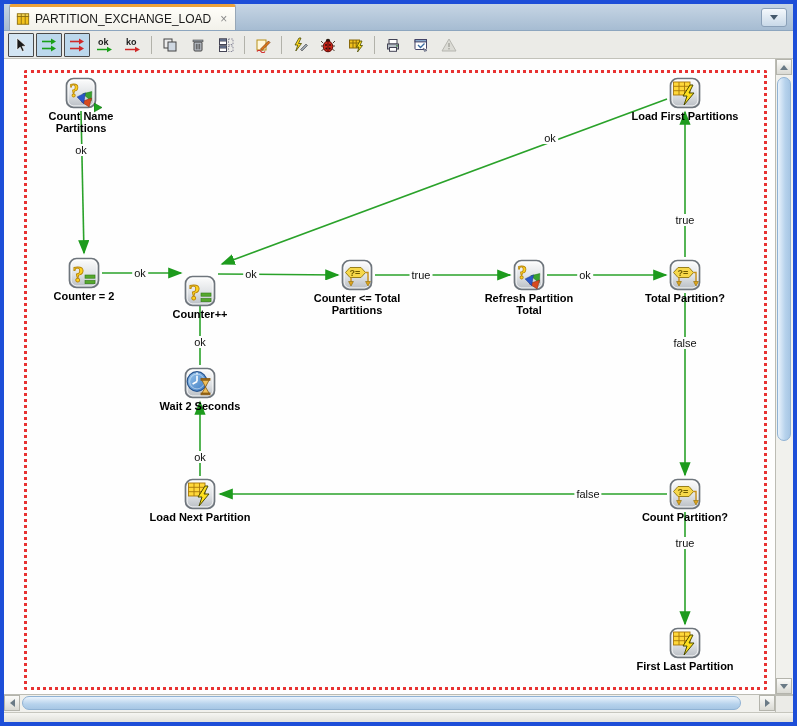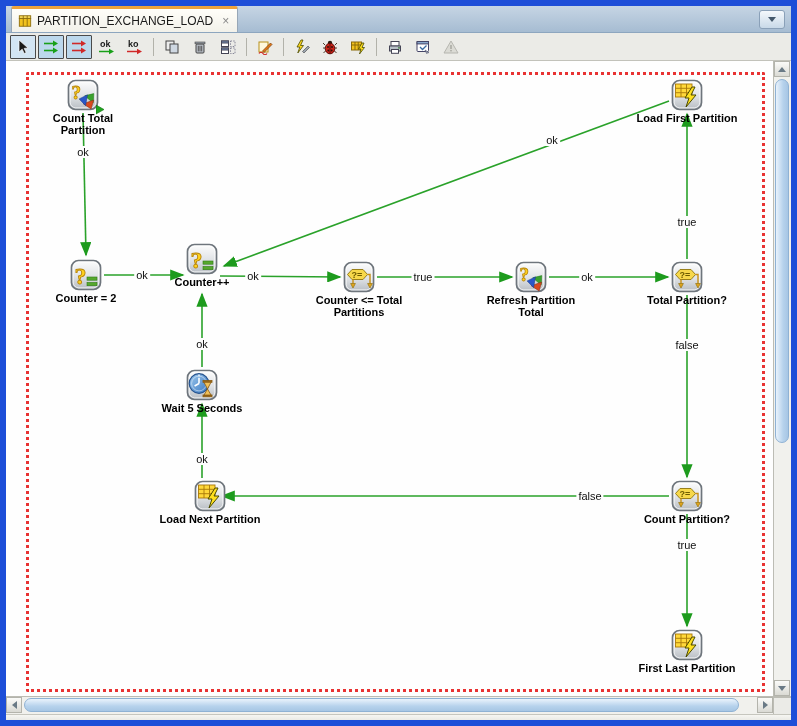--- a/index.html
+++ b/index.html
@@ -1,17 +1,17 @@
 <!DOCTYPE html>
 <html><head>
 <meta charset="utf-8">
 <style>
   html,body{margin:0;padding:0;background:#9db4c8;font-family:"Liberation Sans",sans-serif;}
   .window{position:relative;width:797px;height:726px;box-sizing:border-box;
-    border:6px solid #1d4ed8;background:#e9e9e4;overflow:hidden;}
+    border:4px solid #1d4ed8;background:#e9e9e4;overflow:hidden;}
   
   .tabbar{height:26px;background:linear-gradient(#c6d5e4,#a6bcd2);border-bottom:1px solid #8da6bf;
     display:flex;align-items:flex-end;position:relative;}
   .tab{display:flex;align-items:center;gap:5px;height:23px;margin-left:5px;padding:0 8px 0 6px;
     background:linear-gradient(#fffef9,#f2f1ea);border:1px solid #97a7b7;border-bottom:none;
     border-top:3px solid #eda33c;border-radius:3px 3px 0 0;}
   .tab-title{font-size:12px;color:#1a1a1a;white-space:nowrap;}
   .tab-close{font-size:12px;color:#8a8a8a;margin-left:4px;cursor:default;line-height:10px;}
   .tab-overflow{position:absolute;right:6px;top:4px;width:24px;height:17px;border:1px solid #8aa0b8;
     border-radius:3px;background:linear-gradient(#f4f8fc,#c9d9e8);display:flex;align-items:center;justify-content:center;}
@@ -322,38 +322,38 @@
       <span class="elabel" style="left:196px;top:283px">ok</span>
       <span class="elabel" style="left:681px;top:484px">true</span>
 
       <div class="node" style="left:61px;top:18px">
         <svg class="nicon">
             <use href="#sym-refresh-variable"></use>
           </svg>
         <svg class="startflag" viewBox="0 0 9 10">
           <polygon points="0,0 8,4.5 0,9" fill="#1fa51f" stroke="#0e6e0e" stroke-width="0.6"></polygon>
         </svg>
-        <div class="nlabel" style="width:80px">Count Total Partition</div>
+        <div class="nlabel" style="width:80px">Count Name Partitions</div>
       </div>
 
       <div class="node" style="left:665px;top:18px">
         <svg class="nicon">
             <use href="#sym-interface-load"></use>
           </svg>
-        <div class="nlabel" style="width:115px">Load First Partition</div>
+        <div class="nlabel" style="width:115px">Load First Partitions</div>
       </div>
 
       <div class="node" style="left:64px;top:198px">
         <svg class="nicon">
             <use href="#sym-set-variable"></use>
           </svg>
         <div class="nlabel" style="width:85px">Counter = 2</div>
       </div>
 
-      <div class="node" style="left:180px;top:182px">
+      <div class="node" style="left:180px;top:216px">
         <svg class="nicon">
             <use href="#sym-set-variable"></use>
           </svg>
         <div class="nlabel" style="width:85px">Counter++</div>
       </div>
 
       <div class="node" style="left:337px;top:200px">
         <svg class="nicon">
             <use href="#sym-evaluate-variable"></use>
           </svg>
@@ -371,24 +371,24 @@
         <svg class="nicon">
             <use href="#sym-evaluate-variable"></use>
           </svg>
         <div class="nlabel" style="width:95px">Total Partition?</div>
       </div>
 
       <div class="node" style="left:180px;top:308px">
         <svg class="nicon">
             <use href="#sym-wait"></use>
           </svg>
-        <div class="nlabel" style="width:95px">Wait 5 Seconds</div>
-      </div>
-
-      <div class="node" style="left:188px;top:419px">
+        <div class="nlabel" style="width:95px">Wait 2 Seconds</div>
+      </div>
+
+      <div class="node" style="left:180px;top:419px">
         <svg class="nicon">
             <use href="#sym-interface-load"></use>
           </svg>
         <div class="nlabel" style="width:120px">Load Next Partition</div>
       </div>
 
       <div class="node" style="left:665px;top:419px">
         <svg class="nicon">
             <use href="#sym-evaluate-variable"></use>
           </svg>

